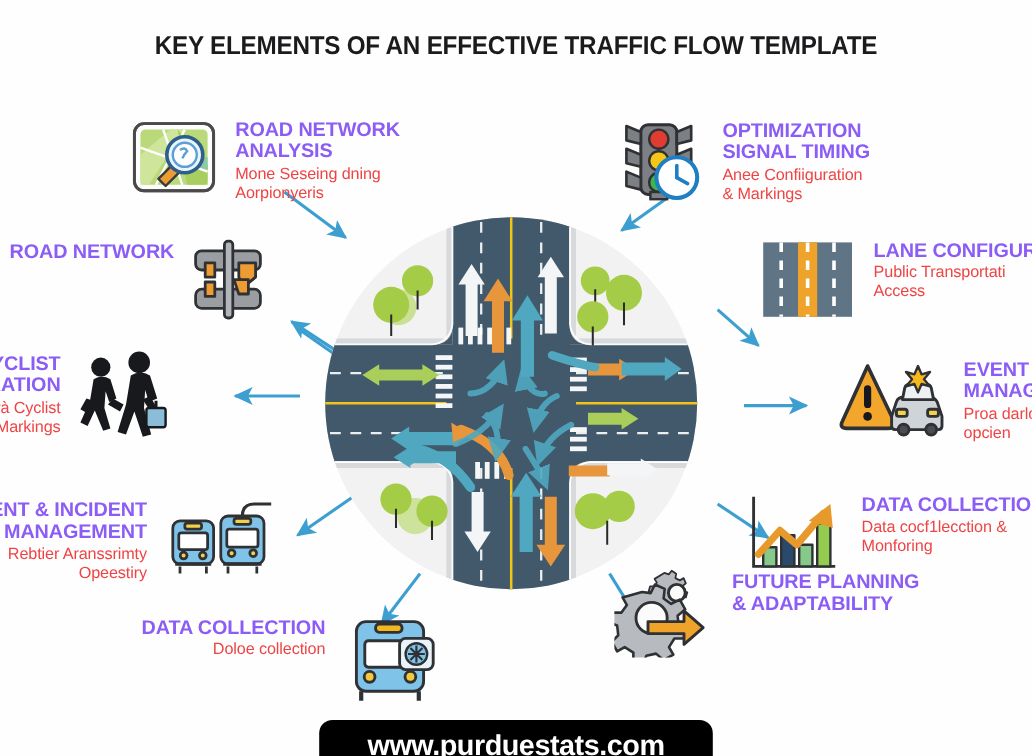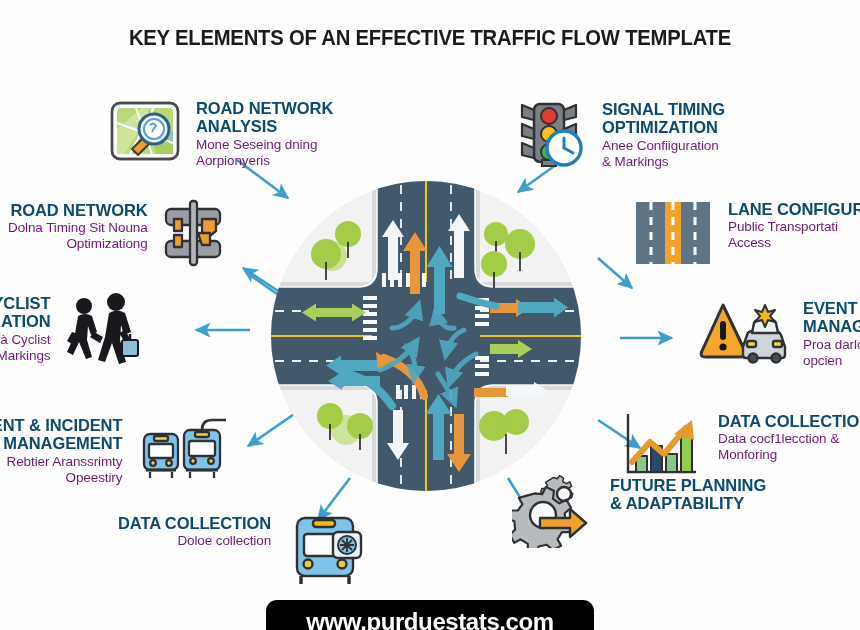--- a/index.html
+++ b/index.html
@@ -22,26 +22,26 @@
     transform:scaleX(0.94);
   }
 
   
   .item { position:absolute; display:flex; align-items:flex-start; }
   .item.rtl { flex-direction:row-reverse; }
   .icon { flex:0 0 auto; display:block; }
   .txt { padding-top:4px; }
   .item.rtl .txt { text-align:right; }
   .hd {
-    font-size:16.5px; font-weight:bold; color:#0c4a6e;
+    font-size:16.5px; font-weight:bold; color:#8b5cf6;
     line-height:1.12; letter-spacing:-0.1px;
     white-space:nowrap;
   }
   .sub {
-    font-size:13.5px; color:#701a75; line-height:1.17;
+    font-size:13.5px; color:#ef4444; line-height:1.17;
     margin-top:1px; white-space:nowrap; letter-spacing:-0.1px;
   }
   .sub .l2 { display:block; }
 
   
   #it-road-analysis { left:108px; top:95px; }
   #it-road-analysis .icon { margin-right:14px; }
   #it-signal       { left:514px; top:96px; }
   #it-signal .icon { margin-right:12px; }
   #it-road-net     { left:8px;  top:197px; }
@@ -380,22 +380,22 @@
       <circle cx="35" cy="38" r="8" fill="#f5c518" stroke="#2f3134" stroke-width="2"></circle>
       <circle cx="35" cy="56" r="8" fill="#3cb54a" stroke="#2f3134" stroke-width="2"></circle>
       <rect x="28" y="64" width="14" height="6" fill="#7c7f83" stroke="#2f3134" stroke-width="2"></rect>
       <circle cx="50" cy="52" r="17" fill="#ffffff" stroke="#1f7fc2" stroke-width="3.4"></circle>
       <g stroke="#1f7fc2" stroke-width="3" stroke-linecap="round">
         <path d="M50 42 L50 52"></path>
           <path d="M50 52 L59 57"></path>
       </g>
     </svg>
     <div class="txt">
+      <div class="hd">OPTIMIZATION</div>
       <div class="hd">SIGNAL TIMING</div>
-      <div class="hd">OPTIMIZATION</div>
       <div class="sub garbled">
         <span>Anee Confiiguration</span>
         <span class="l2">&amp; Markings</span>
       </div>
     </div>
   </div>
 
   <div class="item rtl" id="it-road-net">
     <svg class="icon" width="74" height="74" viewBox="0 0 74 74">
       <g stroke="#2f3134" stroke-width="2.3" stroke-linejoin="round">
@@ -403,24 +403,20 @@
         <path d="M16 22 L16 34 L24 34 L24 22 Z" fill="#ed9b33"></path>
         <path d="M44 22 L58 22 L58 34 L48 42 L44 34 Z" fill="#ed9b33"></path>
         <rect x="8" y="44" width="54" height="16" rx="5" fill="#9a9da1"></rect>
         <path d="M16 38 L16 50 L24 50 L24 38 Z" fill="#ed9b33"></path>
         <path d="M40 36 L52 36 L52 48 L44 48 Z" fill="#ed9b33"></path>
         <rect x="32" y="4" width="7" height="64" rx="3" fill="#b2b5b9"></rect>
       </g>
     </svg>
     <div class="txt">
       <div class="hd">ROAD NETWORK</div>
-      <div class="sub garbled">
-        <span>Dolna Timing Sit Nouna</span>
-        <span class="l2">Optimizationg</span>
-      </div>
     </div>
   </div>
 
   <div class="item" id="it-lane">
     <svg class="icon" width="82" height="74" viewBox="0 0 82 74">
       <rect x="4" y="6" width="74" height="62" fill="#5f7585"></rect>
       <rect x="33" y="6" width="16" height="62" fill="#f0a32a"></rect>
       <g stroke="#ffffff" stroke-width="3" stroke-dasharray="8 7">
         <line x1="19" y1="6" x2="19" y2="68"></line>
         <line x1="41" y1="6" x2="41" y2="68"></line>

